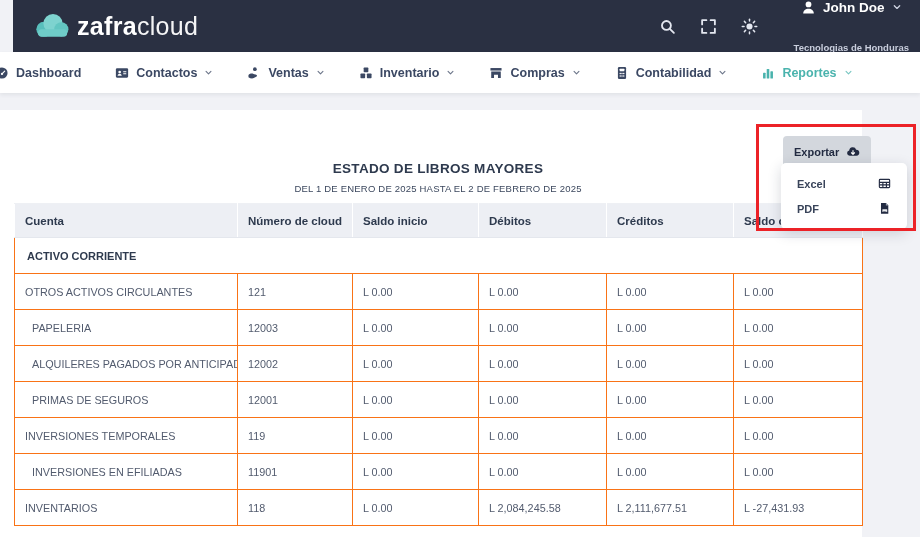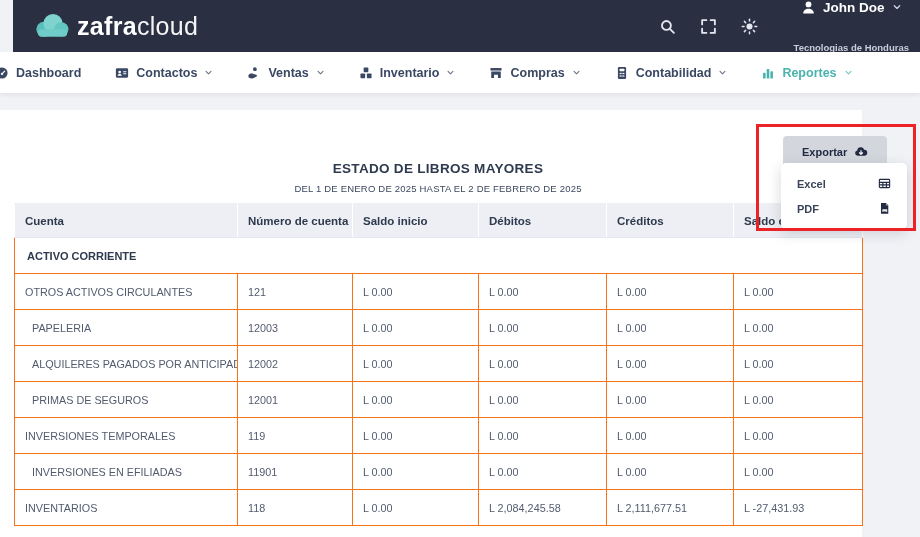--- a/index.html
+++ b/index.html
@@ -63,21 +63,21 @@
   table.ledger td{
     height:35px;font-size:10.8px;color:#525b6e;
     padding:0 0 0 10px;border:1px solid #f97316;background:#fff;
     overflow:hidden;white-space:nowrap;
   }
   table.ledger td.section{font-weight:700;font-size:11px;color:#2e3a4e;padding-left:12px;}
   table.ledger td.ind1{padding-left:17px;}
 
   
   .export-btn{
-    position:absolute;left:783px;top:136px;height:32px;padding:0 19px;
+    position:absolute;left:783px;top:136px;height:32px;padding:0 11px;
     background:var(--button-gray,#d3d7dd);border:none;border-radius:4px;
     display:flex;align-items:center;gap:7px;cursor:pointer;
     font-family:inherit;font-size:11px;font-weight:600;color:#232b42;z-index:30;
   }
   .export-btn .bic{width:14px;height:14px;color:#232b42;}
   .export-menu{
     position:absolute;left:781px;top:163px;width:126px;box-sizing:border-box;
     background:#fff;border-radius:5px;box-shadow:0 4px 14px rgba(30,40,60,.18);
     padding:8px 0;z-index:31;
   }
@@ -276,21 +276,21 @@
     <col style="width:223px">
       <col style="width:115px">
       <col style="width:126px">
     <col style="width:128px">
       <col style="width:127px">
       <col style="width:129px">
   </colgroup>
   <thead>
       <tr>
         <th>Cuenta</th>
-        <th>Número de cuenta</th>
+        <th>Número de cloud</th>
         <th>Saldo inicio</th>
         <th>Débitos</th>
         <th>Créditos</th>
         <th>Saldo cierre</th>
       </tr>
     </thead>
   <tbody>
       <tr>
         <td colspan="6" class="section">ACTIVO CORRIENTE</td>
       </tr>

